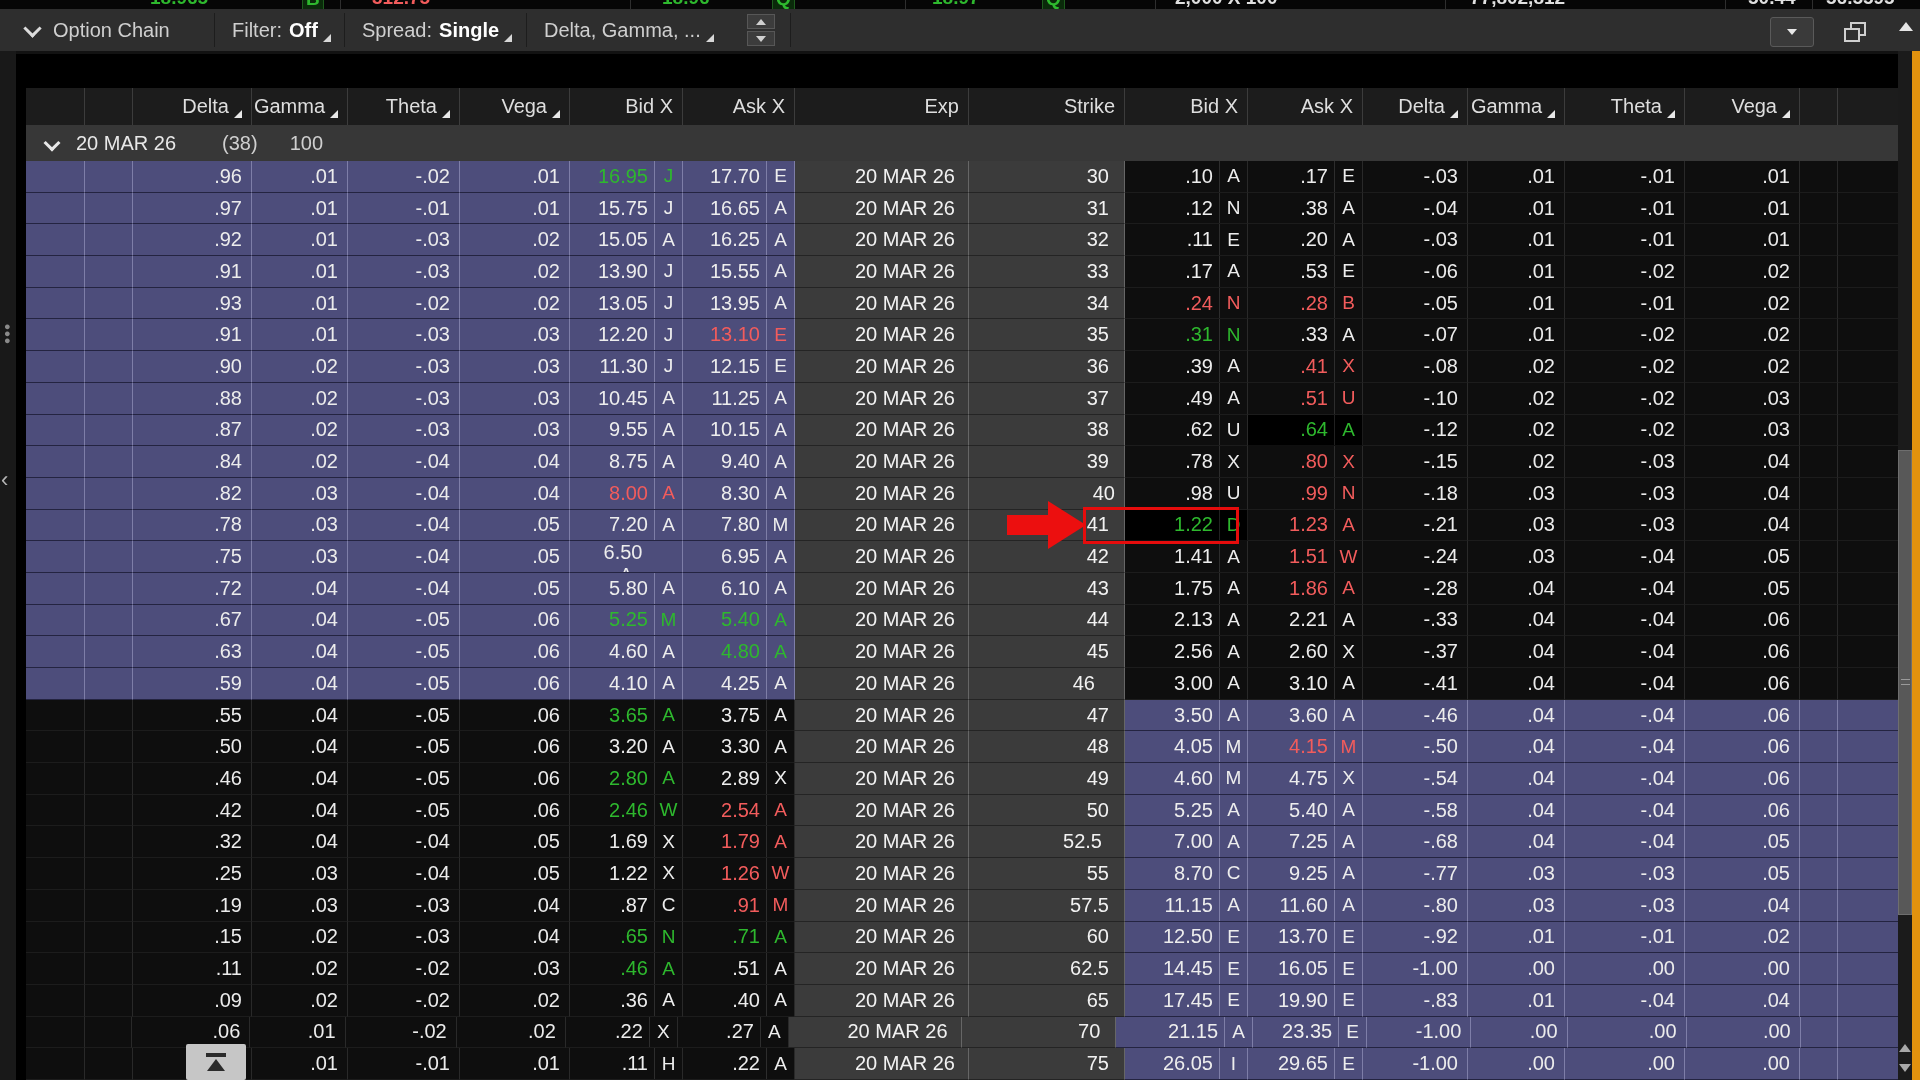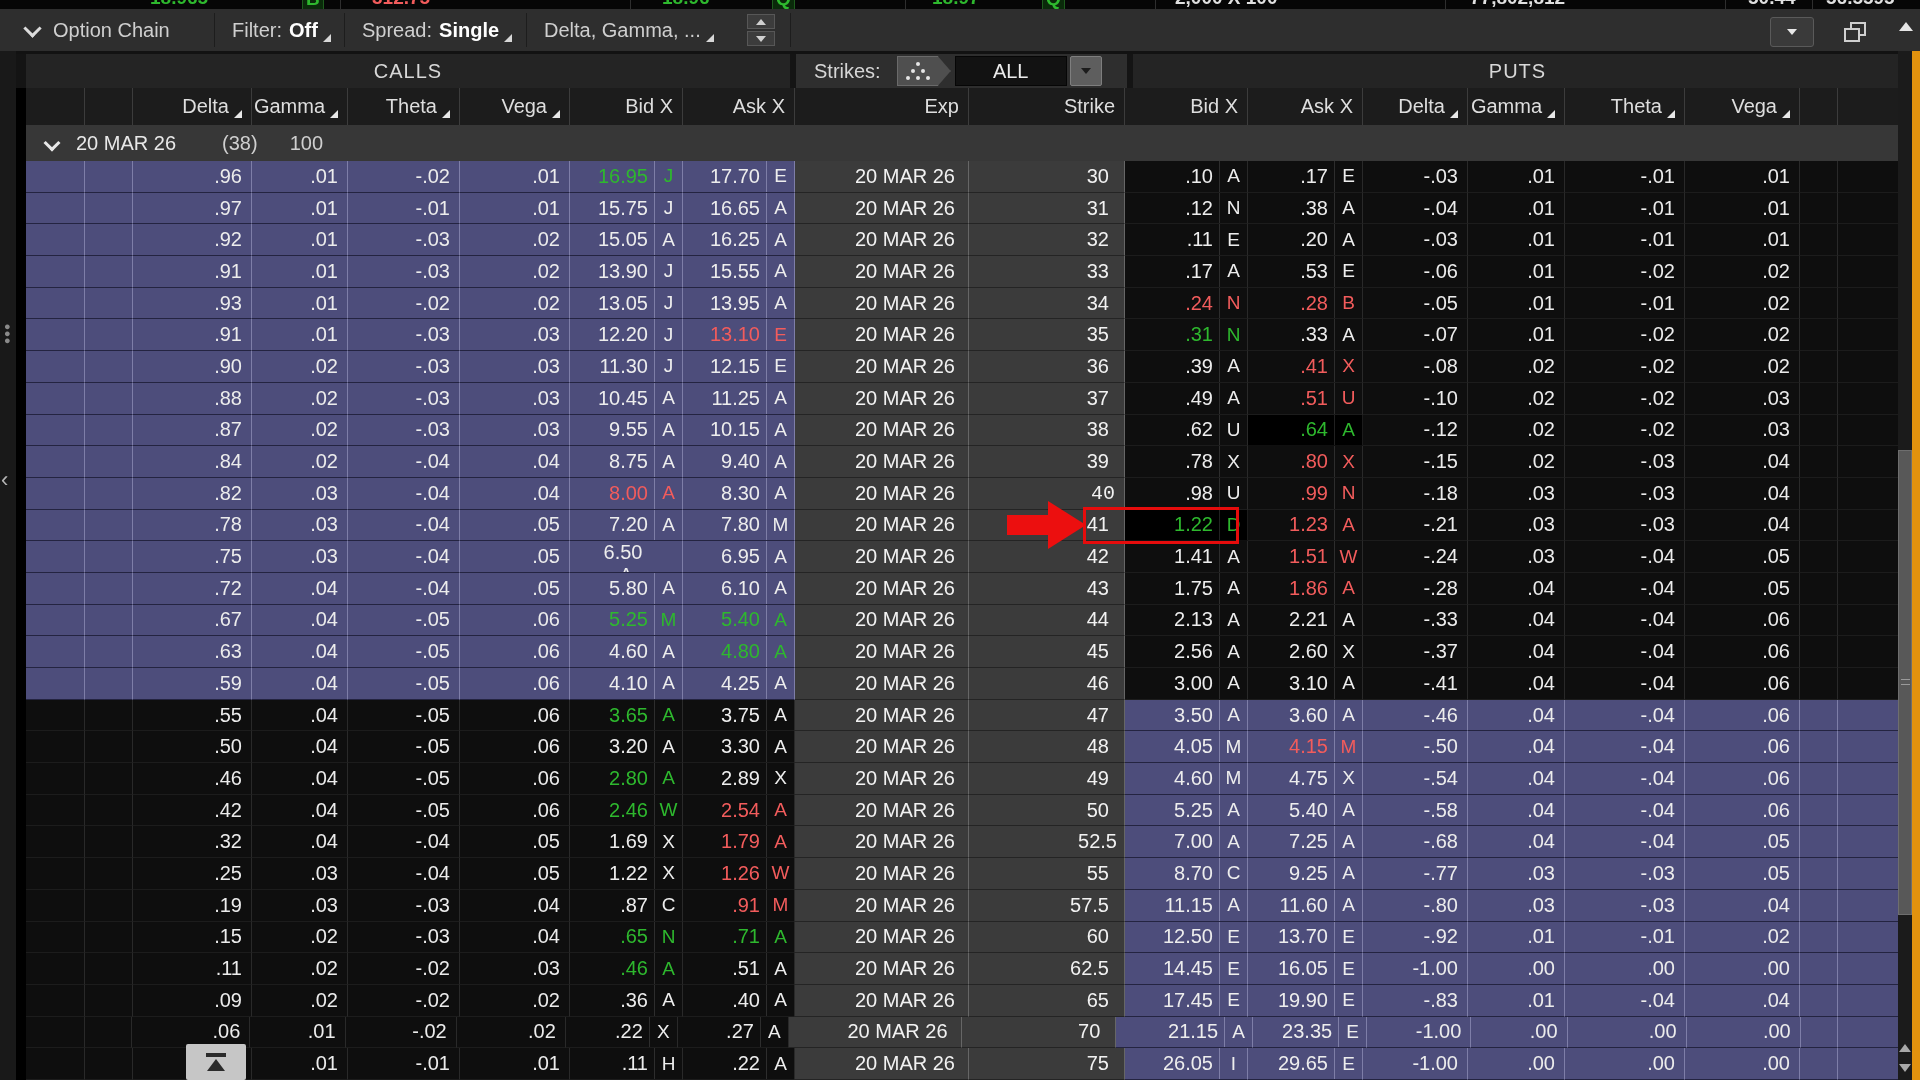--- a/index.html
+++ b/index.html
@@ -138,45 +138,20 @@
     <div class="tb-sep" style="left:790px;"></div>
     <div id="tb-collapse">
       <div class="tri-down" style="border-top-color:#e8e8e8;"></div>
     </div>
     <div id="tb-win">
       <div class="sq" style="left:14px;top:5px;"></div>
       <div class="sq" style="left:8px;top:11px;background:#2e2e2e;"></div>
     </div>
   </div>
 
-  <div id="band">
-    <div class="band-sec" style="left:26px;width:764px;">
-      <span>CALLS</span>
-    </div>
-    <div id="band-strikes" style="left:796px;width:331px;">
-      <span style="margin-left:18px;">Strikes:</span>
-      <div id="strikes-icon">
-        <i style="left:18px;top:5px;"></i>
-        <i style="left:13px;top:12px;"></i>
-          <i style="left:23px;top:12px;"></i>
-        <i style="left:8px;top:19px;"></i>
-          <i style="left:18px;top:19px;"></i>
-          <i style="left:28px;top:19px;"></i>
-      </div>
-      <div id="all-field">
-        <span>ALL</span>
-      </div>
-      <div id="all-arrow">
-        <div class="tri-down" style="border-top-color:#1c1c1c;"></div>
-      </div>
-    </div>
-    <div class="band-sec" style="left:1133px;width:769px;">
-      <span>PUTS</span>
-    </div>
-  </div>
 
   <div id="headers">
       <div class="hcell" style="width: 59px;"></div>
       <div class="hcell" style="width: 48px;"></div>
       <div class="hcell" style="width: 119px;">
         <span>Delta</span>
         <span class="corner-tri"></span>
       </div>
       <div class="hcell" style="width: 96px;">
         <span>Gamma</span>
@@ -607,21 +582,21 @@
           <span class="pv cr">8.00</span>
           <span class="pdv"></span>
           <span class="px cr">A</span>
         </div>
         <div class="cell itm pricecell" style="width: 112px;">
           <span class="pv cw">8.30</span>
           <span class="pdv"></span>
           <span class="px cw">A</span>
         </div>
         <div class="cell gray" style="width: 174px; padding-right: 13px;">20 MAR 26</div>
-        <div class="cell gray" style="width: 156px;  font-family: Liberation Mono, monospace;">40</div>
+        <div class="cell gray" style="width: 156px; ">40</div>
         <div class="cell otm pricecell" style="width: 123px;">
           <span class="pv cw">.98</span>
           <span class="pdv"></span>
           <span class="px cw">U</span>
         </div>
         <div class="cell otm pricecell" style="width: 115px;">
           <span class="pv cr">.99</span>
           <span class="pdv"></span>
           <span class="px cr">N</span>
         </div>
@@ -823,21 +798,21 @@
           <span class="pv cw">4.10</span>
           <span class="pdv"></span>
           <span class="px cw">A</span>
         </div>
         <div class="cell itm pricecell" style="width: 112px;">
           <span class="pv cw">4.25</span>
           <span class="pdv"></span>
           <span class="px cw">A</span>
         </div>
         <div class="cell gray" style="width: 174px; padding-right: 13px;">20 MAR 26</div>
-        <div class="cell gray" style="width: 156px; padding-right: 15px;">46</div>
+        <div class="cell gray" style="width: 156px; padding-right: 29px;">46</div>
         <div class="cell otm pricecell" style="width: 123px;">
           <span class="pv cw">3.00</span>
           <span class="pdv"></span>
           <span class="px cw">A</span>
         </div>
         <div class="cell otm pricecell" style="width: 115px;">
           <span class="pv cw">3.10</span>
           <span class="pdv"></span>
           <span class="px cw">A</span>
         </div>
@@ -1003,21 +978,21 @@
           <span class="pv cw">1.69</span>
           <span class="pdv"></span>
           <span class="px cw">X</span>
         </div>
         <div class="cell otm pricecell" style="width: 112px;">
           <span class="pv cr">1.79</span>
           <span class="pdv"></span>
           <span class="px cr">A</span>
         </div>
         <div class="cell gray" style="width: 174px; padding-right: 13px;">20 MAR 26</div>
-        <div class="cell gray" style="width: 156px; padding-right: 7px;">52.5</div>
+        <div class="cell gray" style="width: 156px; padding-right: 22px;">52.5</div>
         <div class="cell itm pricecell" style="width: 123px;">
           <span class="pv cw">7.00</span>
           <span class="pdv"></span>
           <span class="px cw">A</span>
         </div>
         <div class="cell itm pricecell" style="width: 115px;">
           <span class="pv cw">7.25</span>
           <span class="pdv"></span>
           <span class="px cw">A</span>
         </div>

